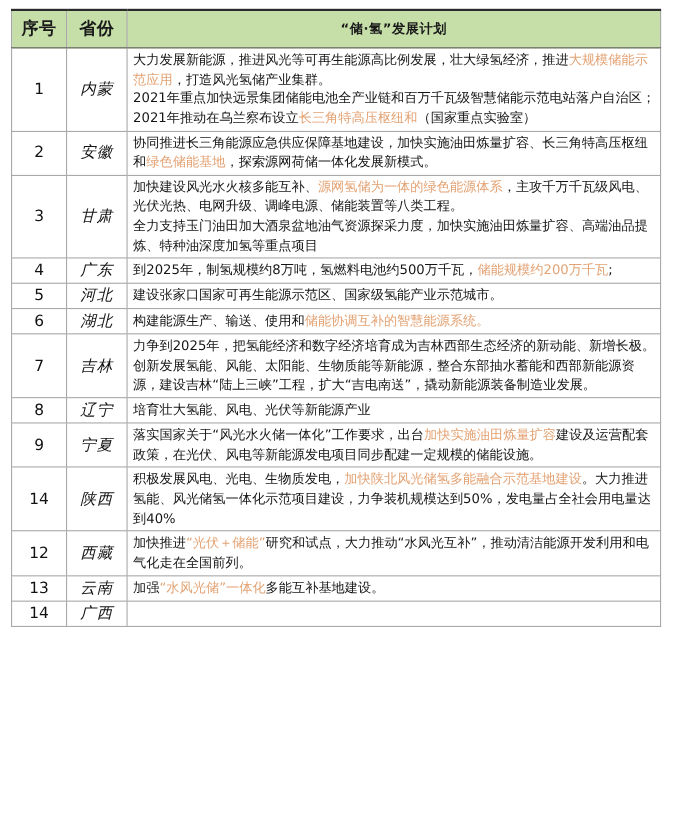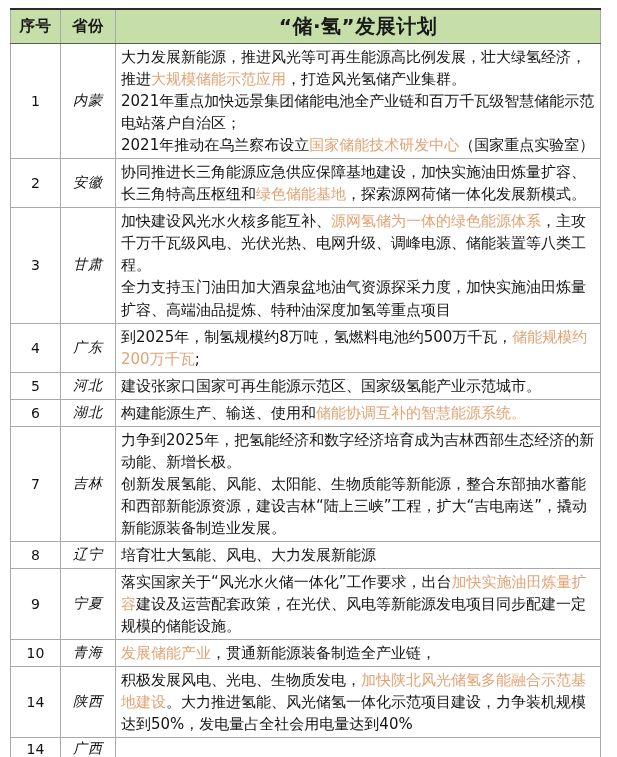--- a/index.html
+++ b/index.html
@@ -44,34 +44,34 @@
 
   thead th {
     background: #c6dfa9;
     font-weight: bold;
     text-align: center;
     font-size: 15.5px;
     height: 29px;
     letter-spacing: 0.5px;
   }
   thead th.h-title {
-    font-size: 20px;
+    font-size: 12px;
   }
   tbody td.no, tbody td.prov {
     text-align: center;
     font-size: 14px;
     color: #111;
   }
   tbody td.prov {
     letter-spacing: 1px;
     font-style: italic;
   }
   tbody td.plan {
     text-align: left;
-    font-size: 15px;
+    font-size: 12px;
     line-height: 1.47;
     color: #141414;
     padding-left: 5px;
     padding-right: 2px;
   }
   tbody td.plan p {
     margin: 0;
   }
   .hl {
     color: #e3a273;
@@ -94,21 +94,21 @@
         <th class="h-title">“储·氢”发展计划</th>
       </tr>
     </thead>
     <tbody id="table-body">
         <tr>
           <td class="no">1</td>
           <td class="prov">内蒙</td>
           <td class="plan">
             <p><span>大力发展新能源，推进风光等可再生能源高比例发展，壮大绿氢经济，推进</span><span class="hl">大规模储能示范应用</span><span>，打造风光氢储产业集群。</span></p>
             <p><span>2021年重点加快远景集团储能电池全产业链和百万千瓦级智慧储能示范电站落户自治区；</span></p>
-            <p><span>2021年推动在乌兰察布设立</span><span class="hl">国家储能技术研发中心</span><span>（国家重点实验室）</span></p>
+            <p><span>2021年推动在乌兰察布设立</span><span class="hl">长三角特高压枢纽和</span><span>（国家重点实验室）</span></p>
           </td>
         </tr>
         <tr>
           <td class="no">2</td>
           <td class="prov">安徽</td>
           <td class="plan">
             <p><span>协同推进长三角能源应急供应保障基地建设，加快实施油田炼量扩容、长三角特高压枢纽和</span><span class="hl">绿色储能基地</span><span>，探索源网荷储一体化发展新模式。</span></p>
           </td>
         </tr>
         <tr>
@@ -145,42 +145,49 @@
           <td class="prov">吉林</td>
           <td class="plan">
             <p><span>力争到2025年，把氢能经济和数字经济培育成为吉林西部生态经济的新动能、新增长极。</span></p>
             <p><span>创新发展氢能、风能、太阳能、生物质能等新能源，整合东部抽水蓄能和西部新能源资源，建设吉林“陆上三峡”工程，扩大“吉电南送”，撬动新能源装备制造业发展。</span></p>
           </td>
         </tr>
         <tr>
           <td class="no">8</td>
           <td class="prov">辽宁</td>
           <td class="plan">
-            <p><span>培育壮大氢能、风电、大力发展新能源</span></p>
+            <p><span>培育壮大氢能、风电、光伏等新能源产业</span></p>
           </td>
         </tr>
         <tr>
           <td class="no">9</td>
           <td class="prov">宁夏</td>
           <td class="plan">
             <p><span>落实国家关于“风光水火储一体化”工作要求，出台</span><span class="hl">加快实施油田炼量扩容</span><span>建设及运营配套政策，在光伏、风电等新能源发电项目同步配建一定规模的储能设施。</span></p>
           </td>
         </tr>
         <tr>
-          <td class="no">10</td>
-          <td class="prov">青海</td>
-          <td class="plan">
-            <p><span class="hl">发展储能产业</span><span>，贯通新能源装备制造全产业链，</span></p>
-          </td>
-        </tr>
-        <tr>
           <td class="no">14</td>
           <td class="prov">陕西</td>
           <td class="plan">
             <p><span>积极发展风电、光电、生物质发电，</span><span class="hl">加快陕北风光储氢多能融合示范基地建设</span><span>。大力推进氢能、风光储氢一体化示范项目建设，力争装机规模达到50%，发电量占全社会用电量达到40%</span></p>
+          </td>
+        </tr>
+        <tr>
+          <td class="no">12</td>
+          <td class="prov">西藏</td>
+          <td class="plan">
+            <p><span>加快推进</span><span class="hl">“光伏＋储能”</span><span>研究和试点，大力推动“水风光互补”，推动清洁能源开发利用和电气化走在全国前列。</span></p>
+          </td>
+        </tr>
+        <tr>
+          <td class="no">13</td>
+          <td class="prov">云南</td>
+          <td class="plan">
+            <p><span>加强</span><span class="hl">“水风光储”一体化</span><span>多能互补基地建设。</span></p>
           </td>
         </tr>
         <tr>
           <td class="no">14</td>
           <td class="prov">广西</td>
           <td class="plan"></td>
         </tr>
       </tbody>
 
   </table>

